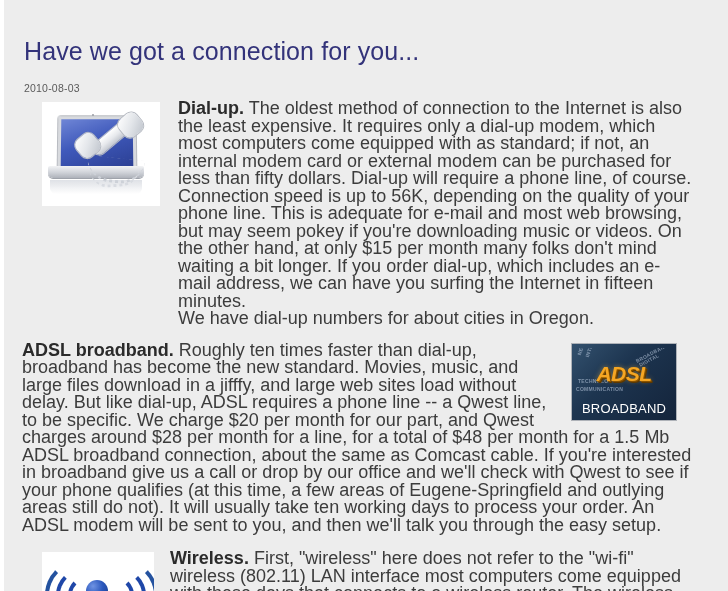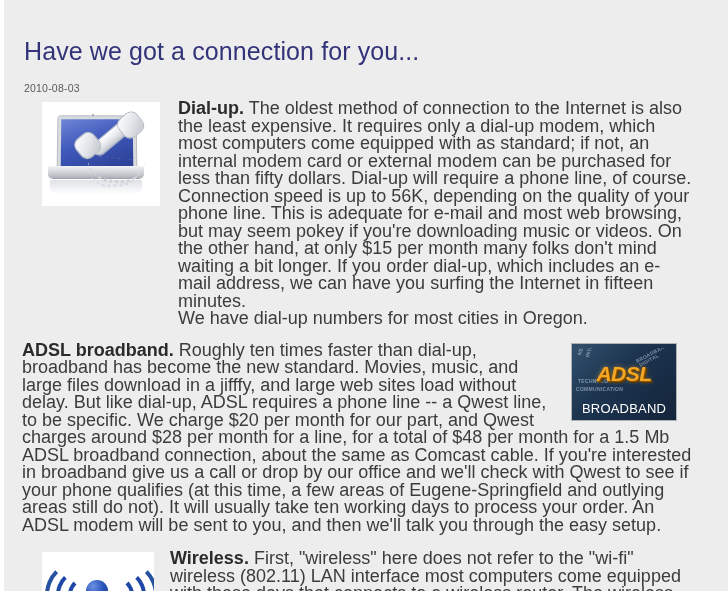--- a/index.html
+++ b/index.html
@@ -286,21 +286,21 @@
       <div class="phone-cord2"></div>
       <div class="handset">
         <div class="handset-bar"></div>
         <div class="handset-end a"></div>
         <div class="handset-end b"></div>
       </div>
     </div>
 
     <div id="dialup-text">
       <p><b>Dial-up.</b><span> The oldest method of connection to the Internet is also the least expensive. It requires only a dial-up modem, which most computers come equipped with as standard; if not, an internal modem card or external modem can be purchased for less than fifty dollars. Dial-up will require a phone line, of course. Connection speed is up to 56K, depending on the quality of your phone line. This is adequate for e-mail and most web browsing, but may seem pokey if you're downloading music or videos. On the other hand, at only $15 per month many folks don't mind waiting a bit longer. If you order dial-up, which includes an e-mail address, we can have you surfing the Internet in fifteen minutes.</span></p>
-      <p class="callout">We have dial-up numbers for most cities in Oregon.</p>
+      <p class="callout">We have dial-up numbers for about cities in Oregon.</p>
     </div>
   </div>
 
   <div class="section" id="adsl-section">
 
     <div id="adsl-badge">
       <div class="badge-cloud">
         <span class="cw w1">NETWORK</span>
         <span class="cw w2">INTERNET</span>
         <span class="cw w3">TECHNOLOGY</span>

